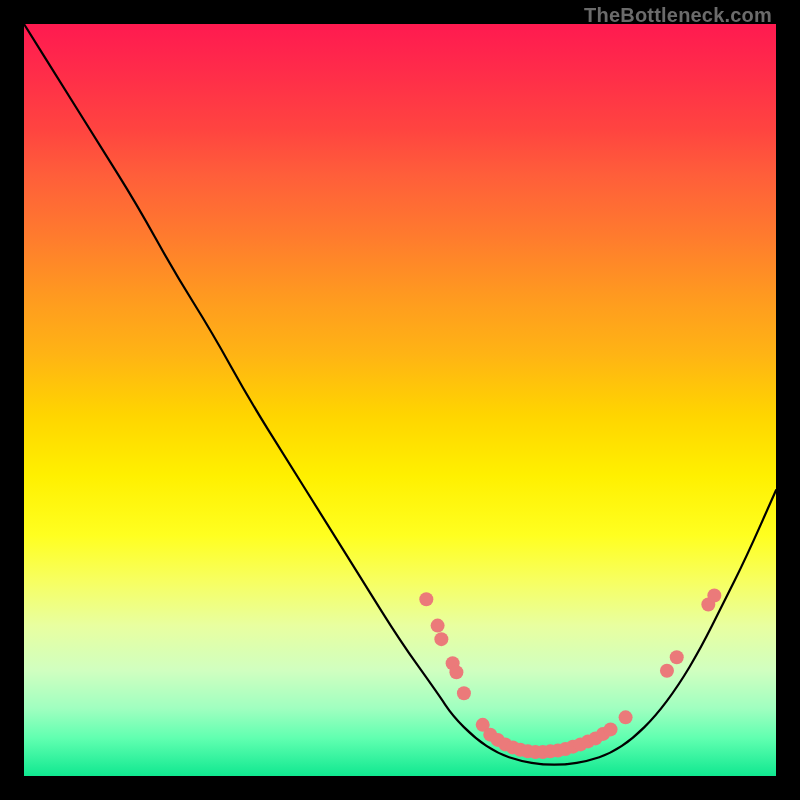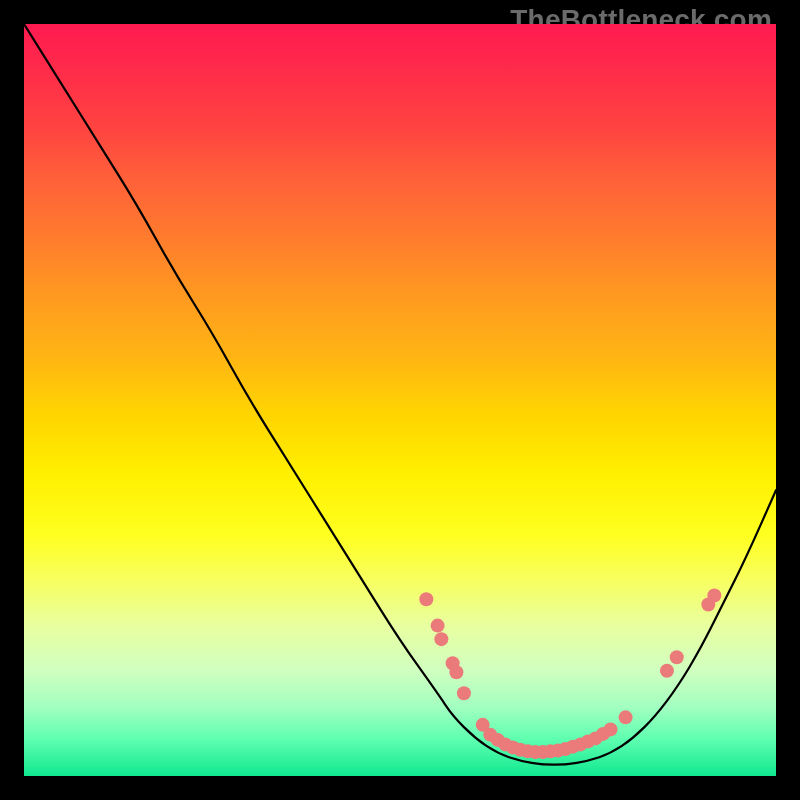--- a/index.html
+++ b/index.html
@@ -33,21 +33,21 @@
       #a0ffc0 91%,
       #60ffb0 95%,
       #10e890 100%
     );
   }
   .watermark {
     position: absolute;
     top: 4px;
     right: 28px;
     font-family: Arial, Helvetica, sans-serif;
-    font-size: 28px;
+    font-size: 20px;
     font-weight: 600;
     color: #6b6b6b;
     letter-spacing: 0.2px;
   }
   svg.curve-layer {
     position: absolute;
     left: 0; top: 0;
     width: 752px; height: 752px;
     overflow: visible;
   }

